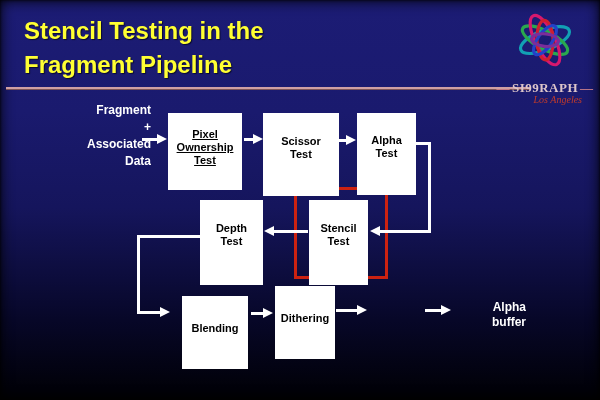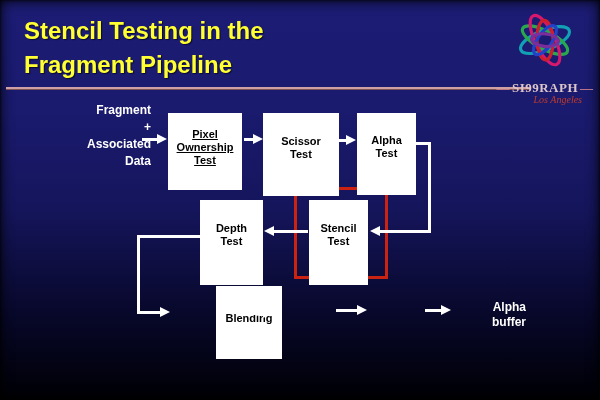--- a/index.html
+++ b/index.html
@@ -96,21 +96,22 @@
 Ownership
 Test</div>
   <div class="box" style="left:263px;top:113px;width:76px;height:69px;padding-bottom:14px;">Scissor
 Test</div>
   <div class="box" style="left:357px;top:113px;width:59px;height:68px;padding-bottom:14px;">Alpha
 Test</div>
   <div class="box" style="left:200px;top:200px;width:63px;height:69px;padding-bottom:16px;">Depth
 Test</div>
   <div class="box" style="left:309px;top:200px;width:59px;height:69px;padding-bottom:16px;">Stencil
 Test</div>
-  <div class="box" style="left:182px;top:286px;width:66px;height:65px;padding-bottom:8px;margin-left:34px;">Blending</div>
+  <div class="box" style="left:182px;top:296px;width:66px;height:65px;padding-bottom:8px;">Blending</div>
+  <div class="box" style="left:275px;top:286px;width:60px;height:65px;padding-bottom:8px;">Dithering</div>
 
   <div class="hline" style="left:142px;top:138px;width:16px;"></div>
   <div class="head-r" style="left:157px;top:134px;"></div>
 
   <div class="hline" style="left:244px;top:138px;width:10px;"></div>
   <div class="head-r" style="left:253px;top:134px;"></div>
 
   <div class="hline" style="left:329px;top:139px;width:18px;"></div>
   <div class="head-r" style="left:346px;top:135px;"></div>
 

